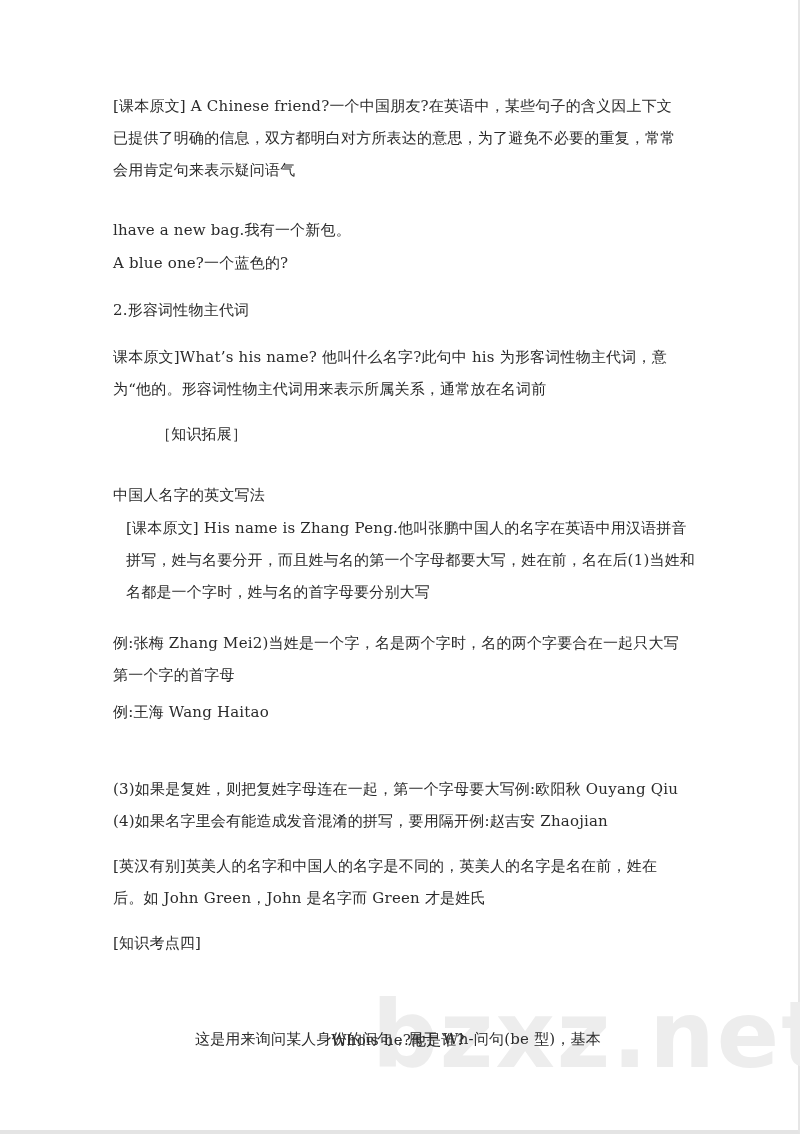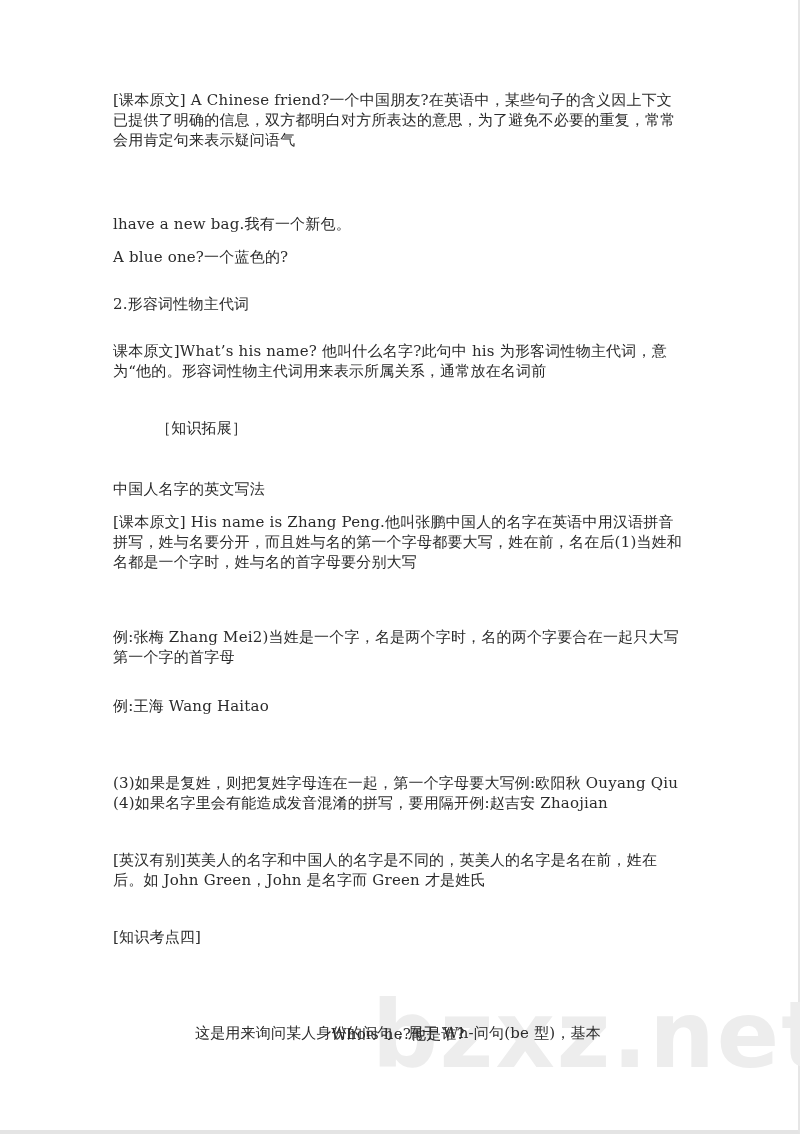--- a/index.html
+++ b/index.html
@@ -28,21 +28,21 @@
       position: absolute;
       left: 113px;
       top: 90px;
       width: 570px;
     }
     .para {
       position: absolute;
       left: 0;
       width: 570px;
       font-size: 15px;
-      line-height: 20px;
+      line-height: 32px;
       letter-spacing: 0.2px;
       white-space: normal;
       word-break: break-all;
       margin: 0;
     }
     .watermark {
       position: absolute;
       left: 372px;
       top: 990px;
       font-family: "DejaVu Sans", "Liberation Sans", sans-serif;
@@ -63,21 +63,21 @@
   <div class="watermark">bzxz.net</div>
 
   <div class="content">
     <p class="para" style="top:0px;">[课本原文] A Chinese friend?一个中国朋友?在英语中，某些句子的含义因上下文已提供了明确的信息，双方都明白对方所表达的意思，为了避免不必要的重复，常常会用肯定句来表示疑问语气</p>
     <p class="para" style="top:124px;">lhave a new bag.我有一个新包。</p>
     <p class="para" style="top:157px;">A blue one?一个蓝色的?</p>
     <p class="para" style="top:204px;">2.形容词性物主代词</p>
     <p class="para" style="top:251px;">课本原文]What’s his name? 他叫什么名字?此句中 his 为形客词性物主代词，意为“他的。形容词性物主代词用来表示所属关系，通常放在名词前</p>
     <p class="para" style="top:328px;margin-left:43px;">［知识拓展］</p>
     <p class="para" style="top:389px;">中国人名字的英文写法</p>
-    <p class="para" style="top:422px;">[课本原文] His name is Zhang Peng.他叫张鹏中国人的名字在英语中用汉语拼音拼写，姓与名要分开，而且姓与名的第一个字母都要大写，姓在前，名在后(1)当姓和名都是一个字时，姓与名的首字母要分别大写</p>
+    <p class="para" style="top:422px;margin-left:13px;">[课本原文] His name is Zhang Peng.他叫张鹏中国人的名字在英语中用汉语拼音拼写，姓与名要分开，而且姓与名的第一个字母都要大写，姓在前，名在后(1)当姓和名都是一个字时，姓与名的首字母要分别大写</p>
     <p class="para" style="top:529px;margin-top:8px;">例:张梅 Zhang Mei2)当姓是一个字，名是两个字时，名的两个字要合在一起只大写第一个字的首字母</p>
     <p class="para" style="top:606px;">例:王海 Wang Haitao</p>
     <p class="para" style="top:683px;">(3)如果是复姓，则把复姓字母连在一起，第一个字母要大写例:欧阳秋 Ouyang Qiu(4)如果名字里会有能造成发音混淆的拼写，要用隔开例:赵吉安 Zhaojian</p>
     <p class="para" style="top:760px;">[英汉有别]英美人的名字和中国人的名字是不同的，英美人的名字是名在前，姓在后。如 John Green，John 是名字而 Green 才是姓氏</p>
     <p class="para" style="top:837px;">[知识考点四]</p>
     <p class="para" style="top:934px;text-align:center;">Whois he?他是谁?</p>
     <p class="para" style="top:933px;text-align:center;">这是用来询问某人身份的问句，属于 Wh-问句(be 型)，基本</p>
   </div>
 </div>
 

